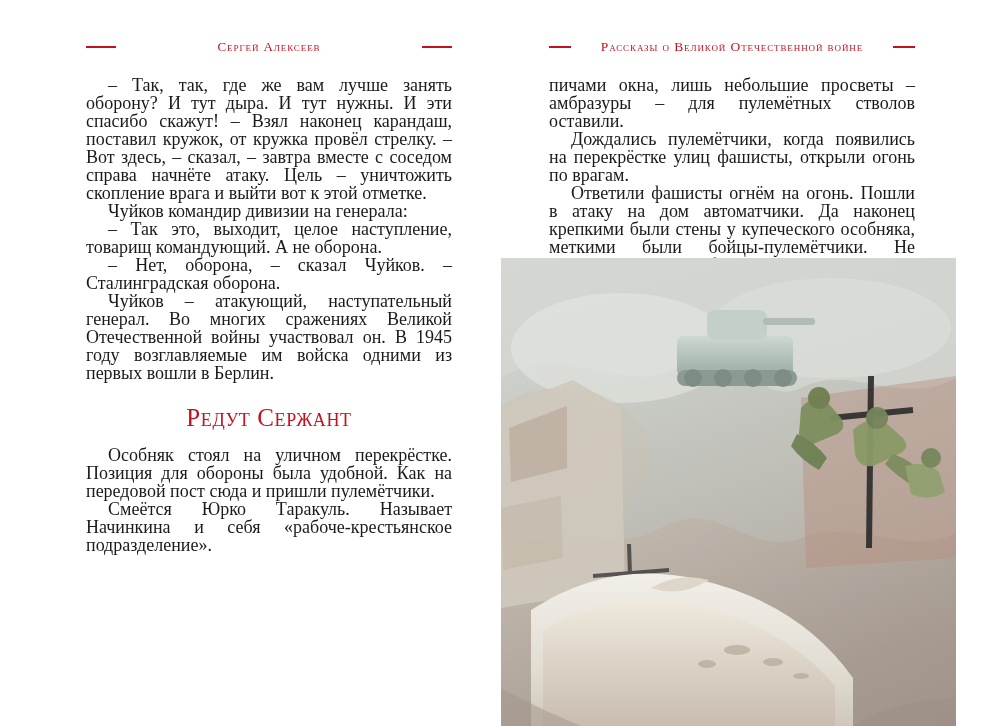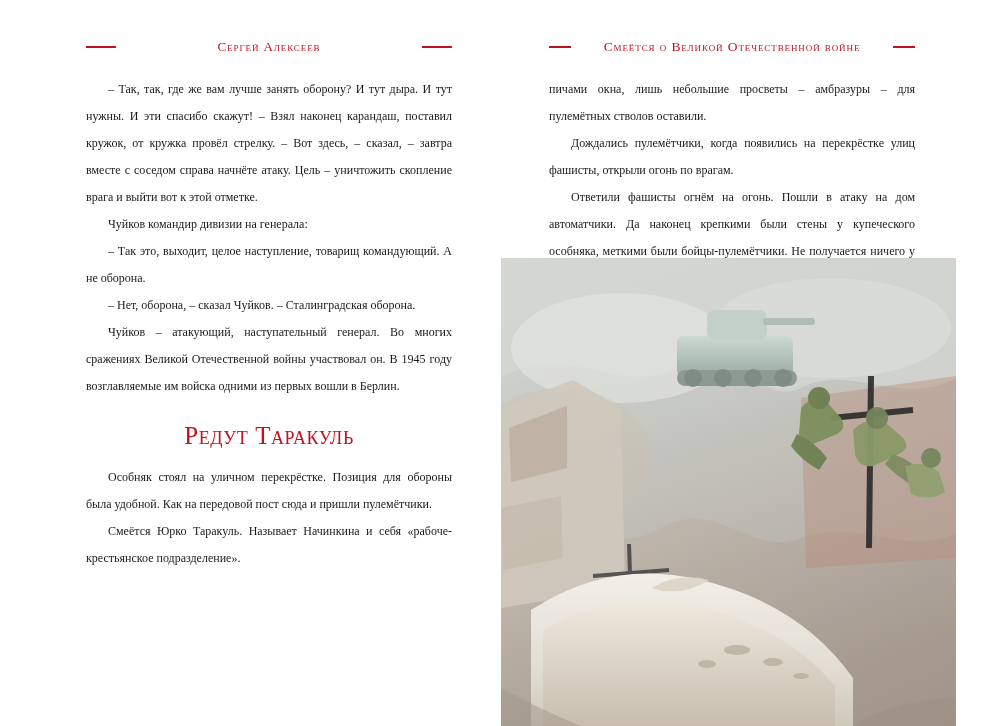--- a/index.html
+++ b/index.html
@@ -58,22 +58,22 @@
     font-size: 13.5px;
     letter-spacing: 0.9px;
     color: #c1121f;
     font-family: "Liberation Serif", serif;
     line-height: 34px;
     white-space: nowrap;
   }
   .runhead-left .runhead-text { font-size: 13px; }
   
   .col {
-    font-size: 12px;
-    line-height: 27px;
+    font-size: 18px;
+    line-height: 18px;
     text-align: justify;
     text-justify: inter-word;
     hyphens: manual;
   }
   .col p {
     margin: 0;
     text-indent: 22px;
   }
   .col p.noindent { text-indent: 0; }
   
@@ -144,42 +144,42 @@
     </div>
 
     <div class="col">
       <p>– Так, так, где же вам лучше занять оборону? И тут дыра. И тут нужны. И эти спасибо скажут! – Взял наконец карандаш, поставил кружок, от кружка провёл стрелку. – Вот здесь, – сказал, – завтра вместе с соседом справа начнёте атаку. Цель – уничтожить скопление врага и выйти вот к этой отметке.</p>
       <p>Чуйков командир дивизии на генерала:</p>
       <p>– Так это, выходит, целое наступление, товарищ командующий. А не оборона.</p>
       <p>– Нет, оборона, – сказал Чуйков. – Сталинградская оборона.</p>
       <p>Чуйков – атакующий, наступательный генерал. Во многих сражениях Великой Отечественной войны участвовал он. В 1945 году возглавляемые им войска одними из первых вошли в Берлин.</p>
     </div>
 
-    <h2 class="chapter-title">Редут Таракуль</h2>
+    <h2 class="chapter-title">Редут Сержант</h2>
 
     <div class="col">
       <p>Особняк стоял на уличном перекрёстке. Позиция для обороны была удобной. Как на передовой пост сюда и пришли пулемётчики.</p>
       <p>Смеётся Юрко Таракуль. Называет Начинкина и себя «рабоче-крестьянское подразделение».</p>
 
     </div>
 
     <div class="folio">
       <span class="star-wrap">
         <span class="star"></span>
         <span class="folio-num">44</span>
       </span>
     </div>
   </div>
 
   <div class="page page-right">
 
     <div class="runhead runhead-right">
       <div class="runhead-rule r1"></div>
       <div class="runhead-rule r2"></div>
-      <div class="runhead-text">Смеётся о Великой Отечественной войне</div>
+      <div class="runhead-text">Рассказы о Великой Отечественной войне</div>
     </div>
 
     <div class="col">
       <p class="noindent">пичами окна, лишь небольшие просветы – амбразуры – для пулемётных стволов оставили.</p>
       <p>Дождались пулемётчики, когда появились на перекрёстке улиц фашисты, открыли огонь по врагам.</p>
       <p>Ответили фашисты огнём на огонь. Пошли в атаку на дом автоматчики. Да наконец крепкими были стены у купеческого особняка, меткими были бойцы-пулемётчики. Не получается ничего у фашистов.</p>
       <p>Сидят Таракуль и Начинкин в своих персональных комнатах. Проверяют, здоровы ли, целы. Подают голоса друг другу, словно в лесу аукаются.</p>
     </div>
   </div>
 

